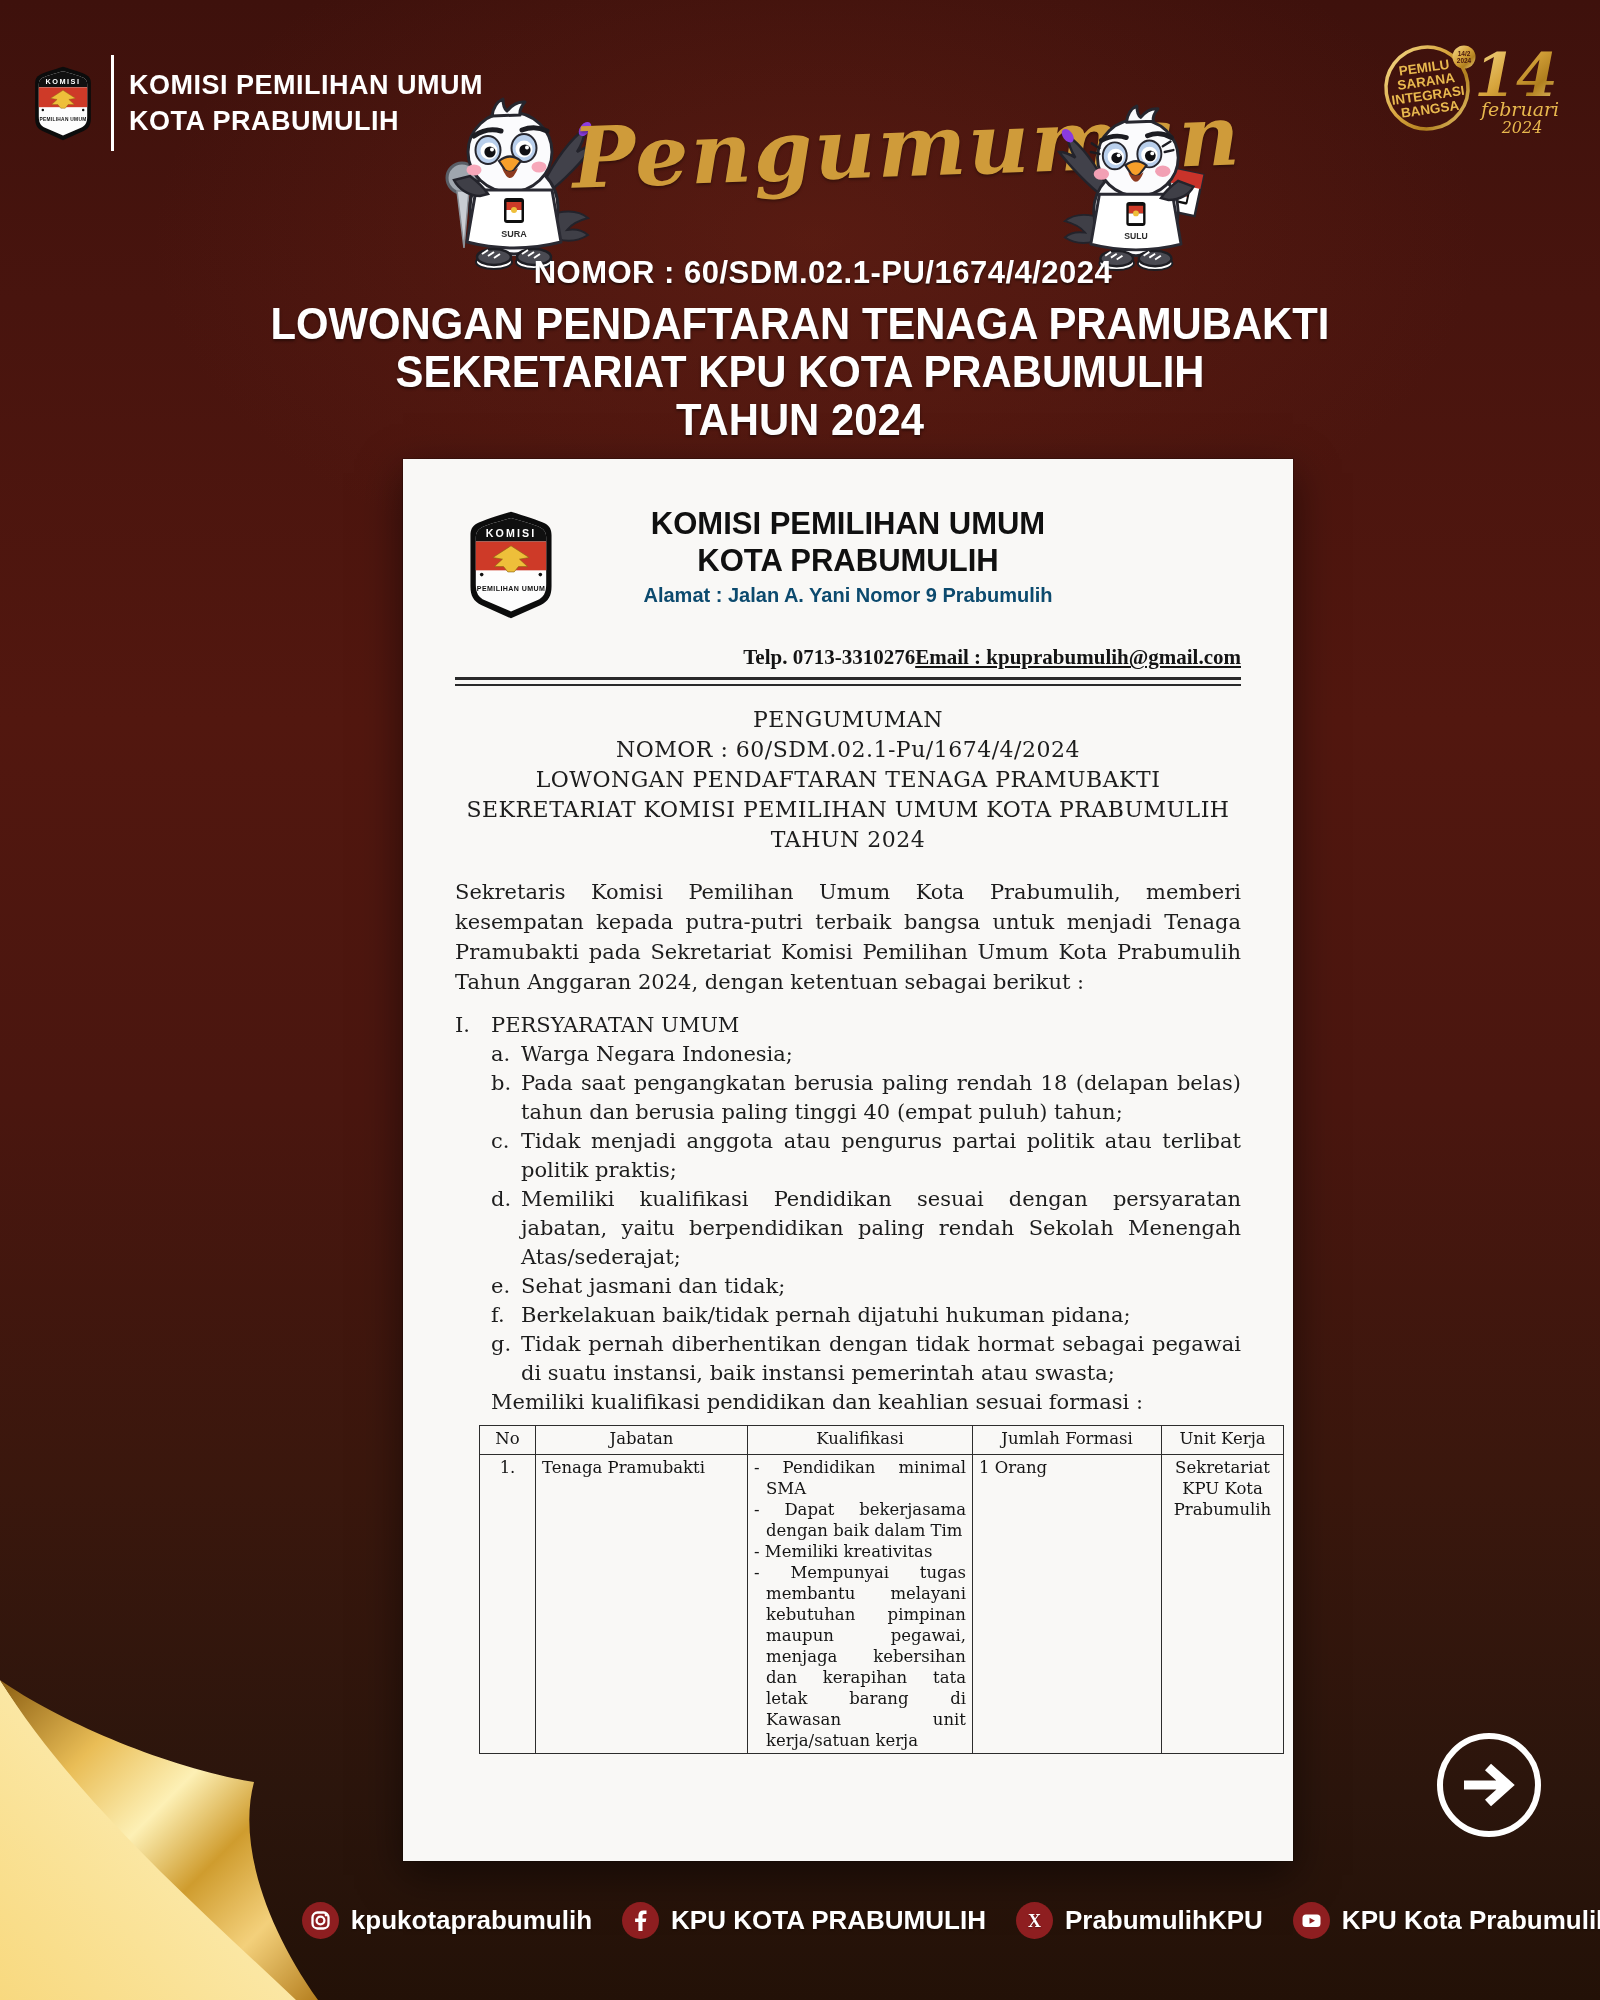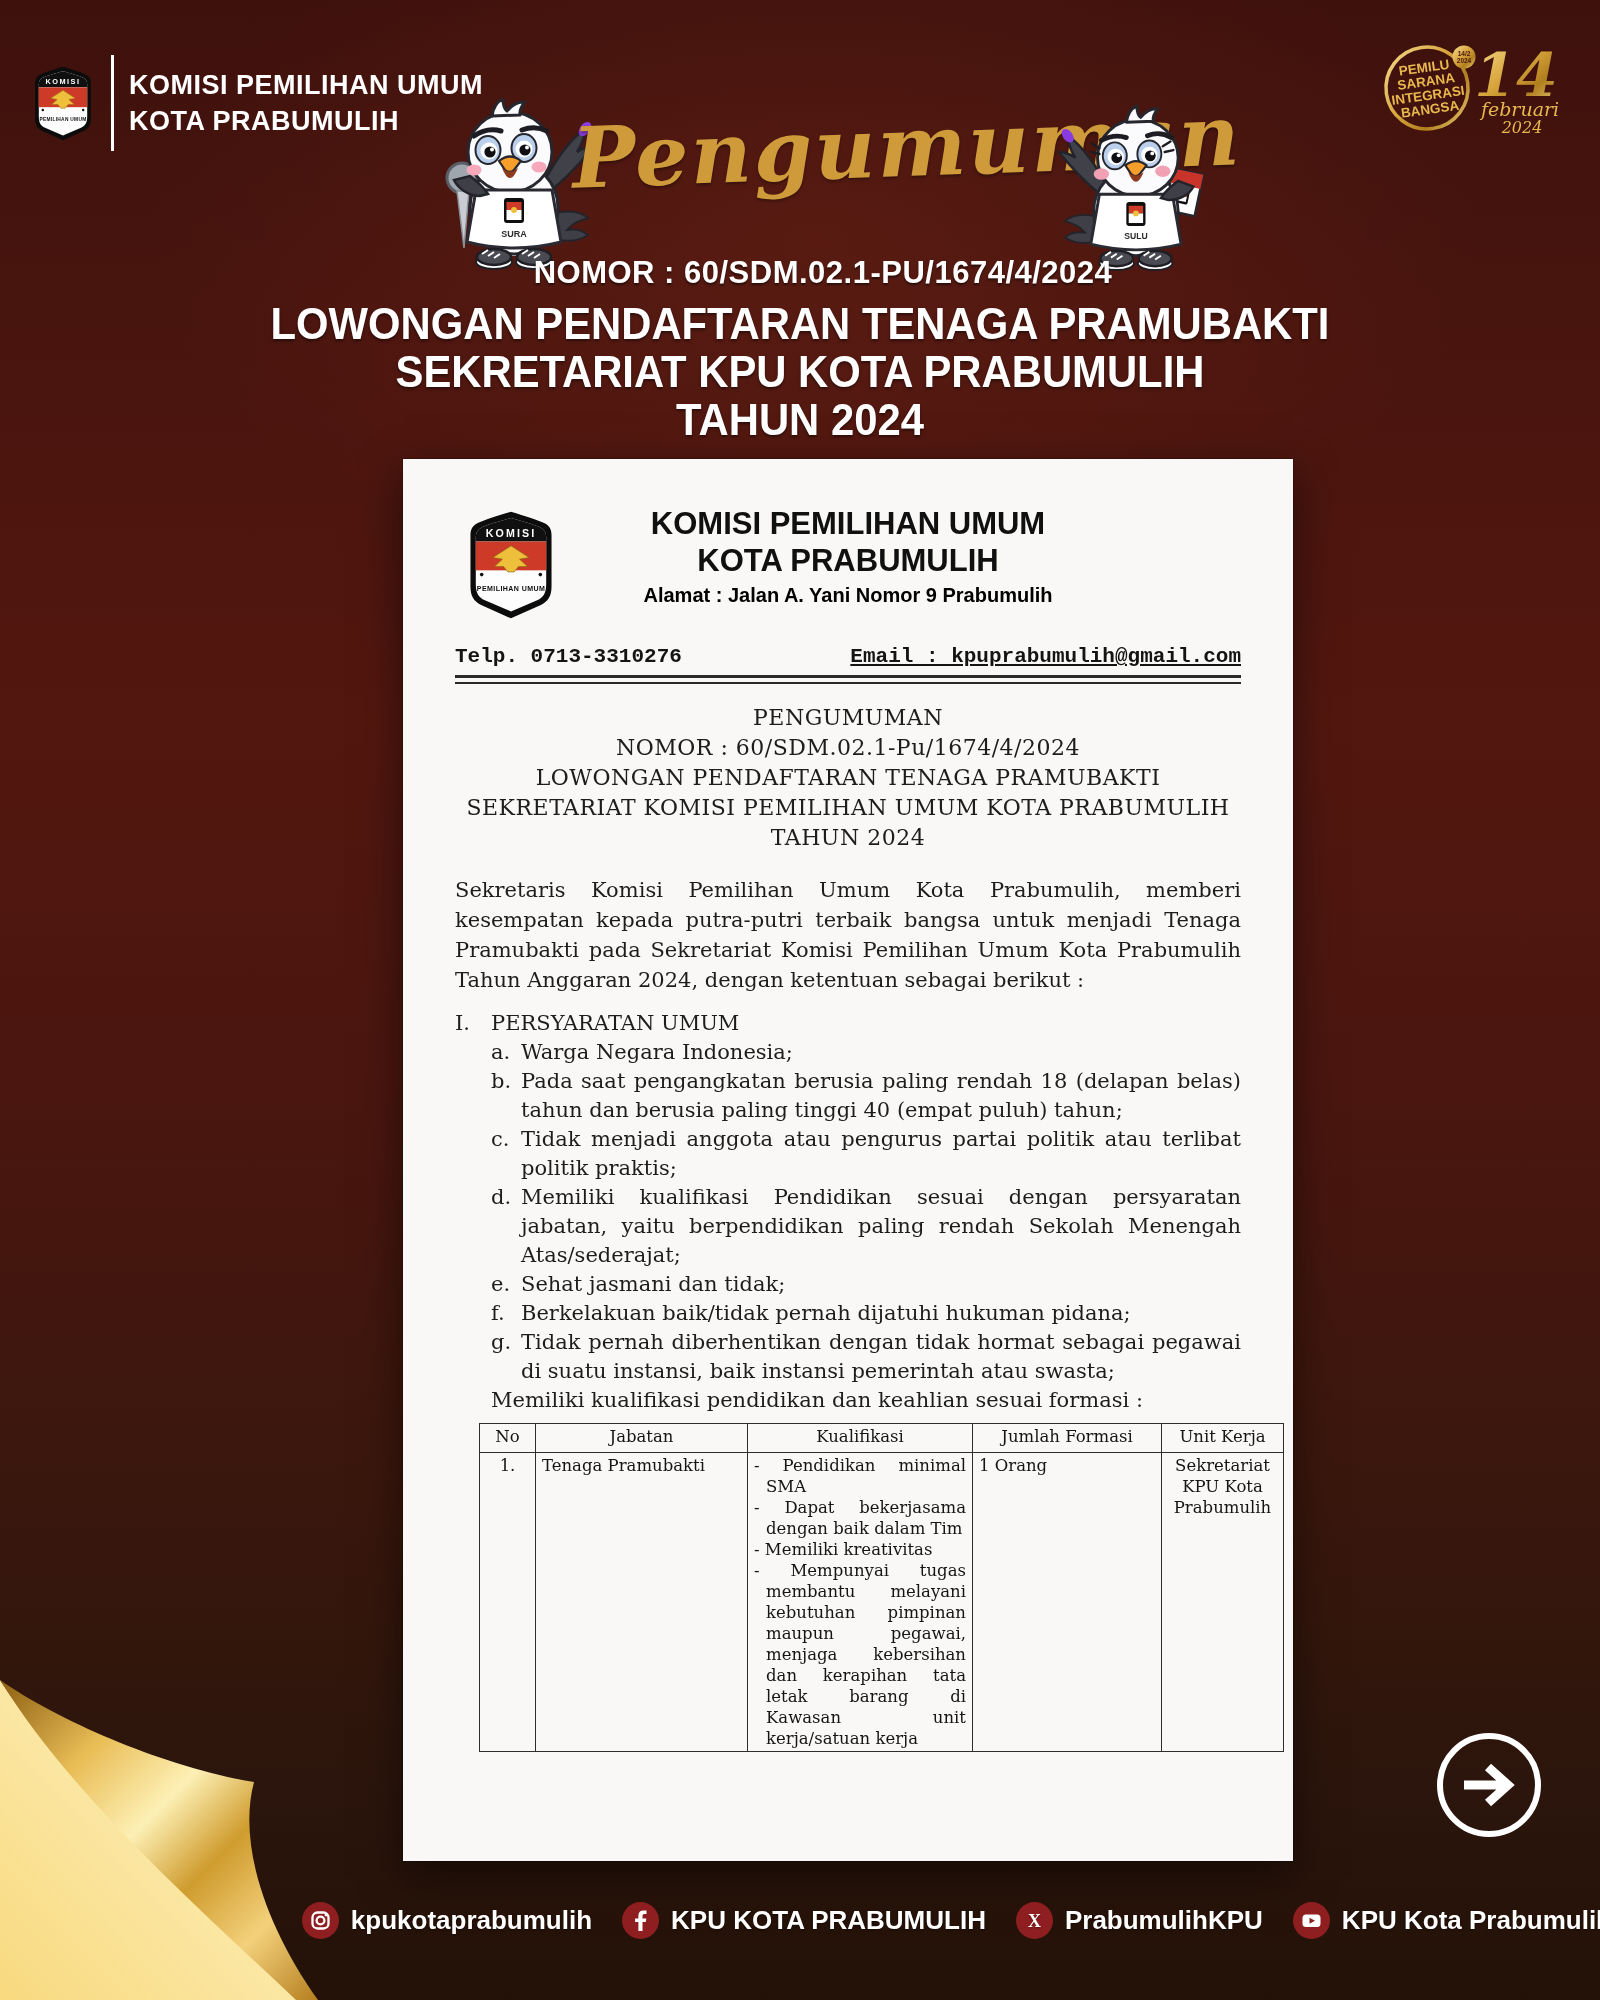--- a/index.html
+++ b/index.html
@@ -39,23 +39,23 @@
   
   .paper{
     position:absolute;left:403px;top:459px;width:890px;height:1402px;
     background:#f9f8f6;box-shadow:0 0 0 1px rgba(0,0,0,.2),0 14px 40px rgba(0,0,0,.5);
     overflow:hidden;color:#1d1d1d;
   }
   .paper-inner{padding:46px 52px 0 52px;font-family:"DejaVu Serif","Liberation Serif",serif;}
   .lh{position:relative;text-align:center;min-height:130px;}
   .lh-logo{position:absolute;left:8px;top:4px;width:96px;height:112px;}
   .lh-name{font-family:"Liberation Sans",sans-serif;font-weight:bold;font-size:31px;line-height:37px;color:#101010;}
-  .lh-addr{font-family:"Liberation Sans",sans-serif;font-weight:bold;font-size:20px;margin-top:5px;color:#000000;}
-  .contact-row{display:flex;justify-content:space-between;align-items:baseline;margin-top:10px;
-    font-family:Liberation Mono, monospace;font-weight:bold;font-size:21px;color:#141414;gap:27px;}
+  .lh-addr{font-family:"Liberation Sans",sans-serif;font-weight:bold;font-size:20px;margin-top:5px;color:#0c4a6e;}
+  .contact-row{display:flex;justify-content:flex-end;align-items:baseline;margin-top:10px;
+    font-family:Liberation Serif, serif;font-weight:bold;font-size:21px;color:#141414;}
   .contact-row .email{text-decoration:underline;}
   .double-rule{margin-top:7px;height:4px;border-top:3px solid #2a2a2a;border-bottom:2px solid #2a2a2a;}
   .doc-h{ text-align:center;font-size:22px;line-height:30px;letter-spacing:.5px;}
   .doc-h.first{margin-top:19px;}
   .doc-h.tentang{margin-top:20px;}
   .doc-intro{margin-top:22px;text-align:justify;font-size:21px;line-height:30px;}
   .sec-head{display:flex;font-size:21px;line-height:29px;margin-top:14px;}
   .sec-no{width:36px;flex:none;}
   .req{display:flex;font-size:21px;line-height:29px;}
   .req-letter{margin-left:36px;width:30px;flex:none;}

